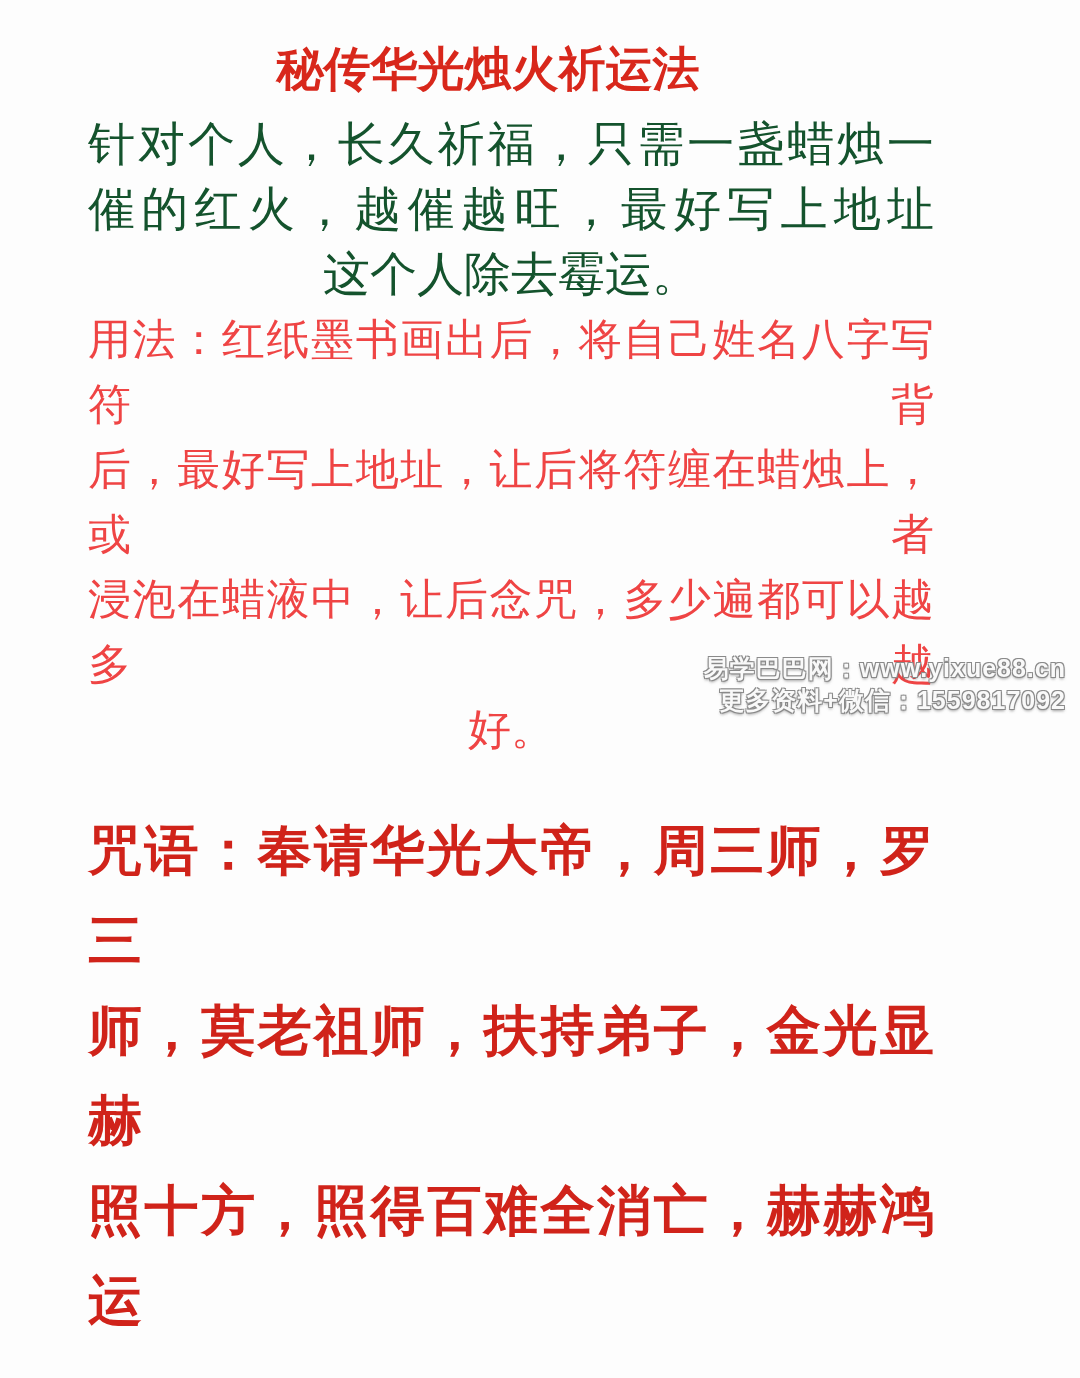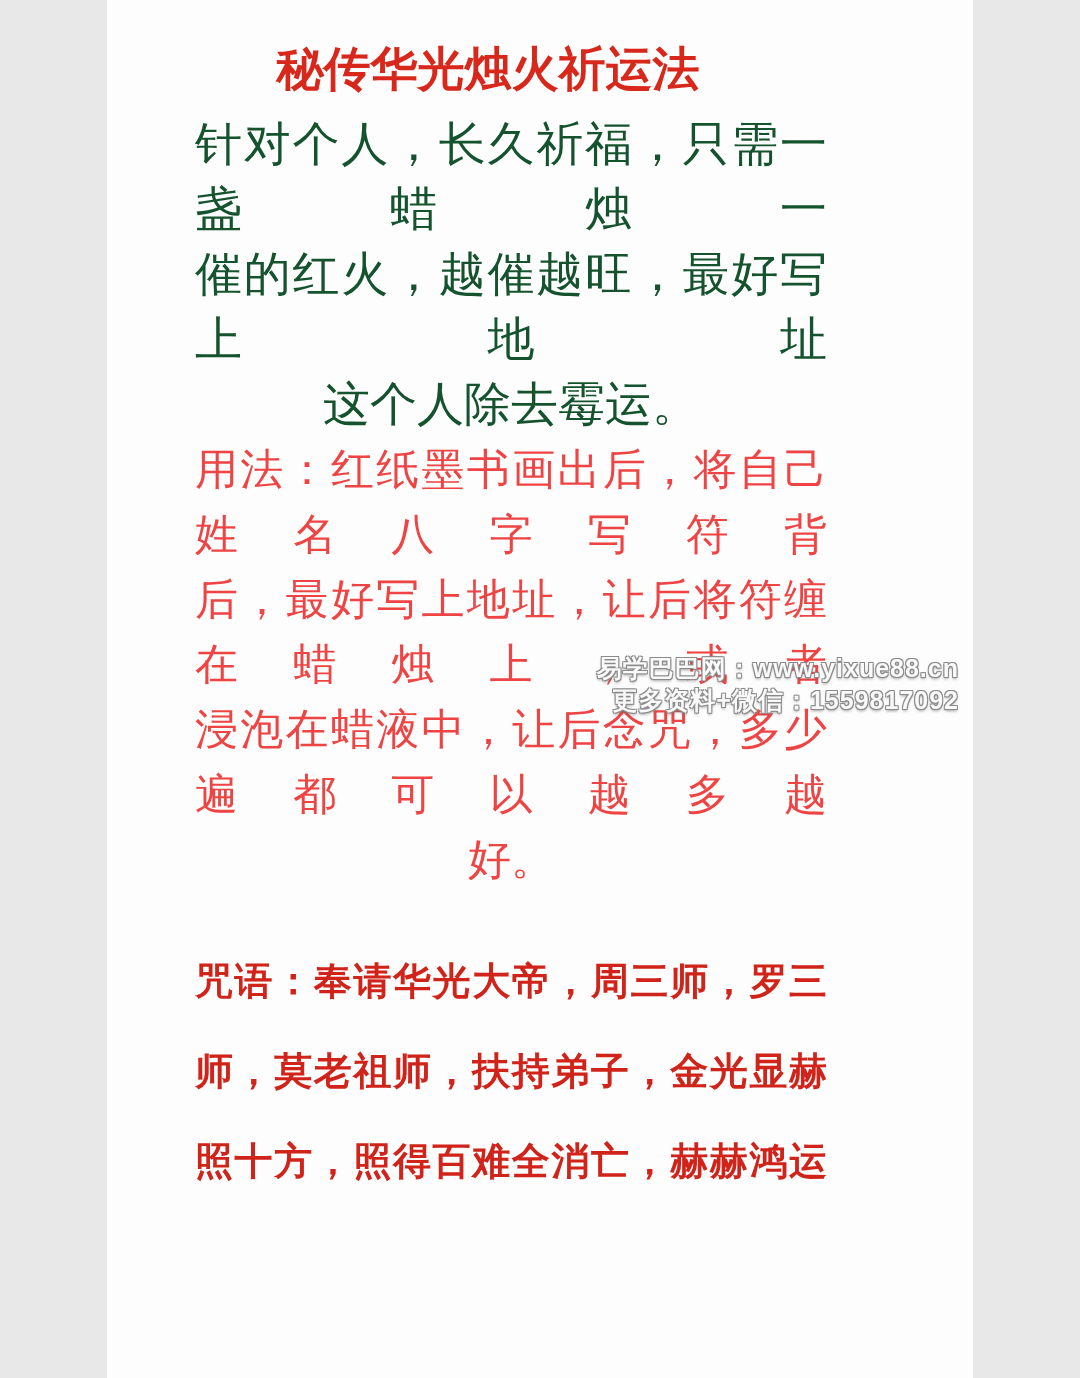--- a/index.html
+++ b/index.html
@@ -1,18 +1,18 @@
 <!DOCTYPE html>
 <html><head>
 <meta charset="utf-8">
 <style>
   html, body { margin: 0; padding: 0; background: #e8e8e8; }
   .page {
     position: relative;
-    width: 866px;
+    width: 1080px;
     height: 1378px;
     margin: 0 auto;
     background: #fdfdfd;
     overflow: hidden;
     font-family: "Liberation Serif", "DejaVu Serif", serif;
   }
   .content {
     padding: 0 146px 0 88px;
   }
   .doc-title {
@@ -38,21 +38,21 @@
   .line-j {
     text-align: justify;
     text-align-last: justify;
   }
   .line-c {
     text-align: right;
     text-align-last: center;
   }
   .incantation { margin-top: 44px; }
   .incantation .line {
-    font-size: 38px;
+    font-size: 54px;
     line-height: 90px;
     font-weight: bold;
     color: #d0231a;
   }
   .watermark {
     position: absolute;
     top: 652px;
     right: 14px;
     z-index: 5;
     text-align: right;

